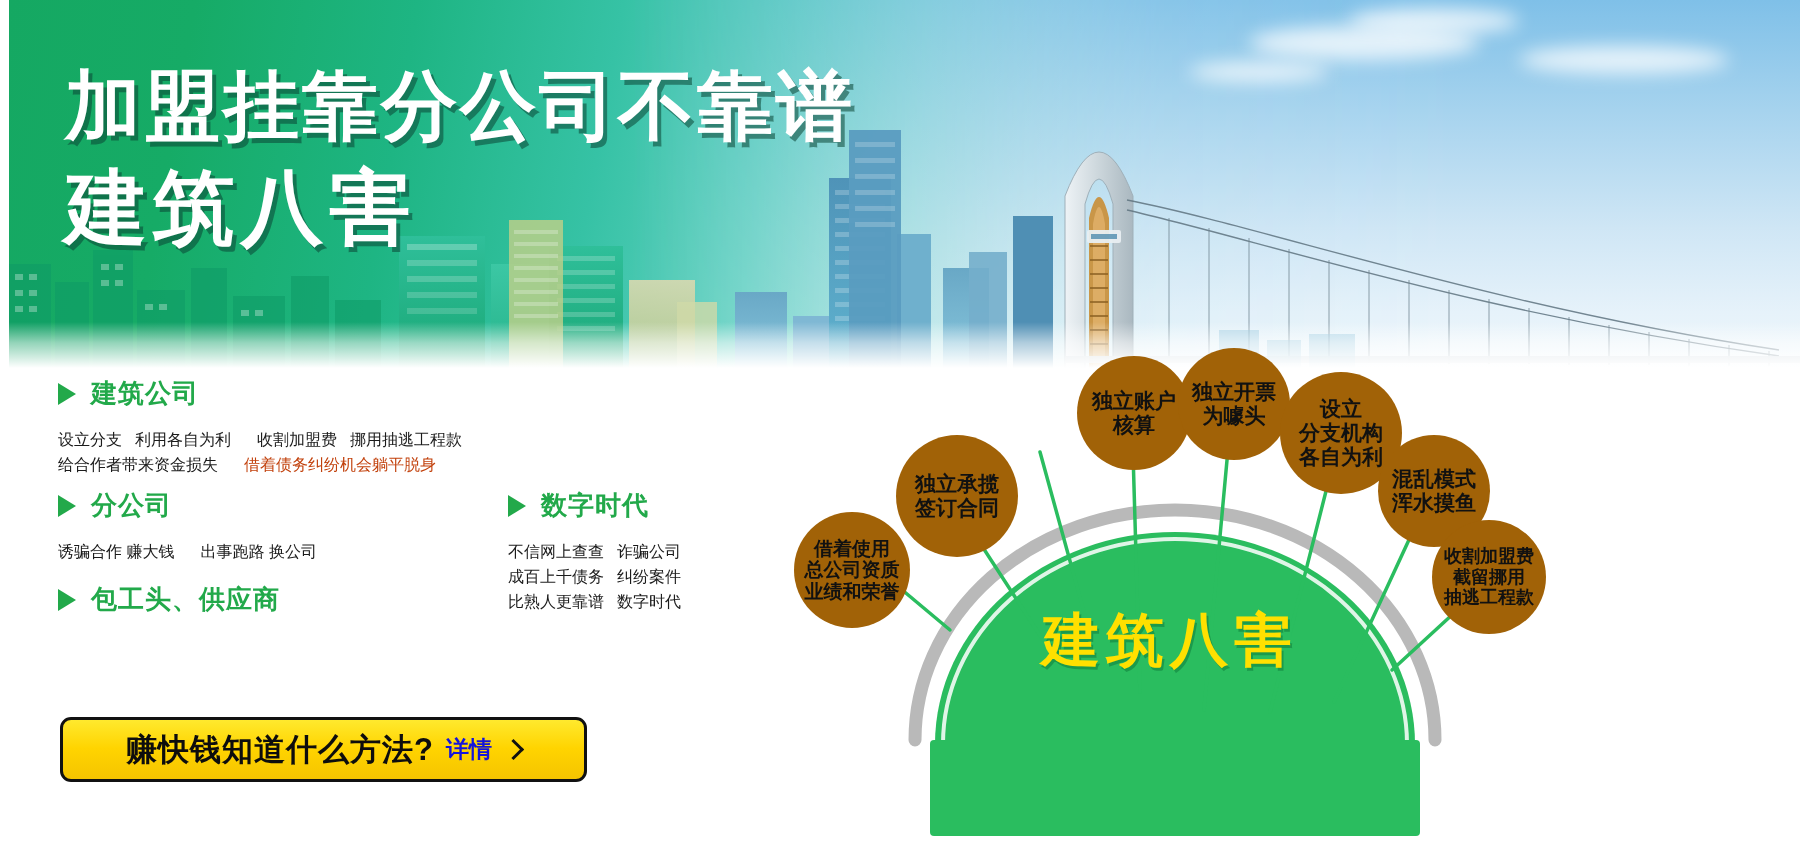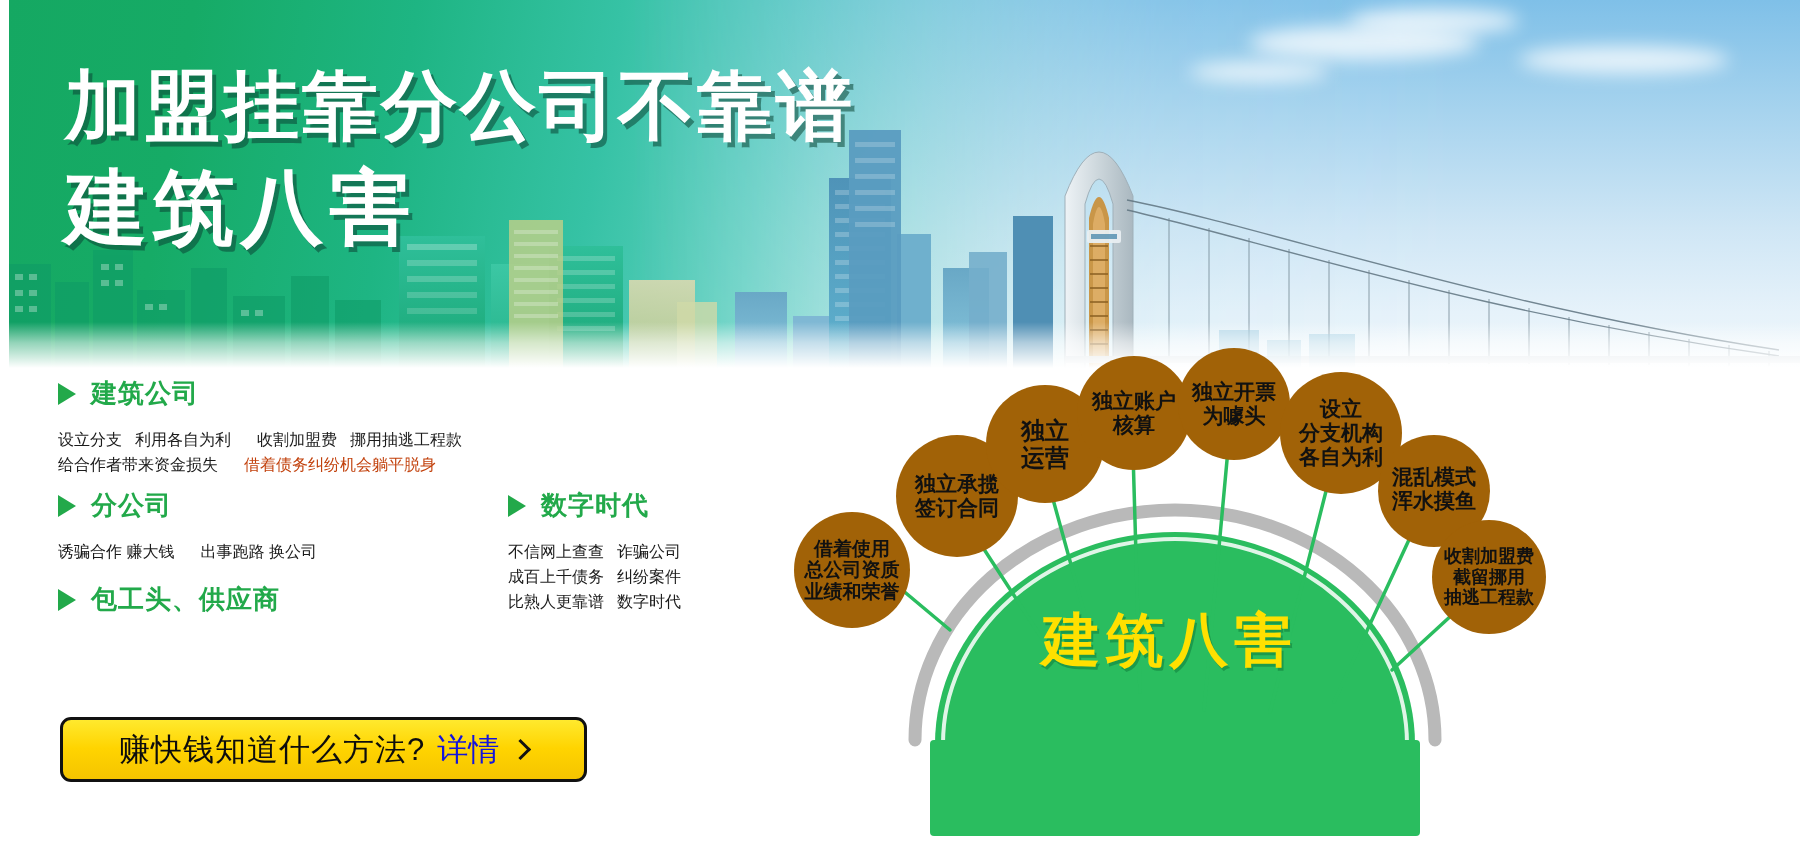--- a/index.html
+++ b/index.html
@@ -67,22 +67,22 @@
   #sec-contractor   { left: 58px; top: 206px; }
   #sec-digital      { left: 508px; top: 112px; }
 
   
   .cta {
     position: absolute; left: 60px; top: 341px; width: 527px; height: 65px;
     border-radius: 11px; border: 3px solid #111;
     background: linear-gradient(180deg, #ffe92e 0%, #ffd400 48%, #f5c400 100%);
     display: flex; align-items: center; justify-content: center; cursor: pointer;
   }
-  .cta-text { font-size: 31px; font-weight: 400; color: #0d0d0d; letter-spacing: 1px; white-space: nowrap; }
-  .cta-link { font-size: 31px; font-weight: 400; color: #1414dc; margin-left: 12px; }
+  .cta-text { font-size: 31px; font-weight: 700; color: #0d0d0d; letter-spacing: 1px; white-space: nowrap; }
+  .cta-link { font-size: 23px; font-weight: 700; color: #1414dc; margin-left: 12px; }
   .cta-arrow { margin-left: 14px; width: 15px; height: 15px; border-right: 3px solid #111; border-top: 3px solid #111; transform: rotate(45deg); }
 
   
   .diagram { position: absolute; left: 800px; top: 340px; width: 1000px; height: 504px; }
   .diagram svg { position: absolute; left: 0; top: 0; }
 
   .bub {
     position: absolute; border-radius: 50%;
     background: #a16207; display: flex; align-items: center; justify-content: center;
     text-align: center; color: #111; font-weight: 700; line-height: 1.14;
@@ -383,26 +383,20 @@
       </span>
     </div>
 
     <div class="bub" style="left:96px; top:95px; width:122px; height:122px; font-size:21px;">
       <span>
         <span>独立承揽</span>
         <span>签订合同</span>
       </span>
     </div>
 
-    <div class="bub" style="left:186px; top:45px; width:118px; height:118px; font-size:24px;">
-      <span>
-        <span>独立</span>
-        <span>运营</span>
-      </span>
-    </div>
 
     <div class="bub" style="left:277px; top:16px; width:114px; height:114px; font-size:21px;">
       <span>
         <span>独立账户</span>
         <span>核算</span>
       </span>
     </div>
 
     <div class="bub" style="left:378px; top:8px; width:112px; height:112px; font-size:21px;">
       <span>
@@ -412,21 +406,21 @@
     </div>
 
     <div class="bub" style="left:480px; top:32px; width:122px; height:122px; font-size:21px;">
       <span>
         <span>设立</span>
         <span>分支机构</span>
         <span>各自为利</span>
       </span>
     </div>
 
-    <div class="bub" style="left:578px; top:95px; width:112px; height:112px; font-size:21px;font-family:Liberation Mono, monospace;">
+    <div class="bub" style="left:578px; top:95px; width:112px; height:112px; font-size:21px;">
       <span>
         <span>混乱模式</span>
         <span>浑水摸鱼</span>
       </span>
     </div>
 
     <div class="bub" style="left:632px; top:180px; width:114px; height:114px; font-size:18px;">
       <span>
         <span>收割加盟费</span>
         <span>截留挪用</span>

